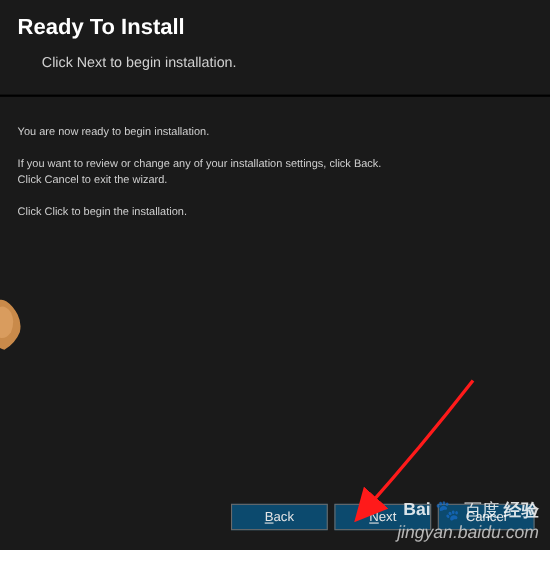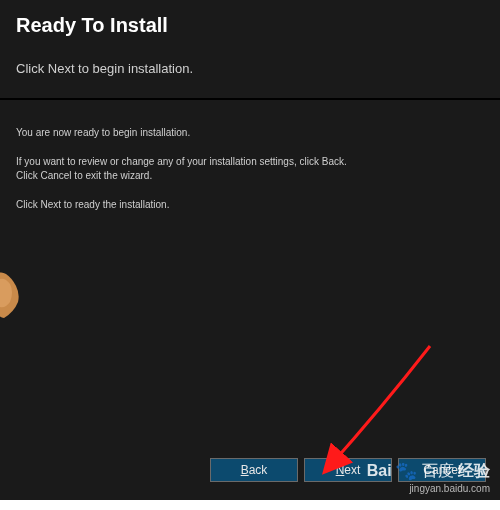--- a/index.html
+++ b/index.html
@@ -19,25 +19,26 @@
       display: flex;
       flex-direction: column;
     }
     .header-section {
       padding: 14px 16px 22px 16px;
     }
     .page-title {
       color: #ffffff;
       font-size: 20px;
       font-weight: 600;
-      margin-bottom: 24px;
+      margin-bottom: 12px;
     }
     .page-subtitle {
       color: #d0d0d0;
       font-size: 13px;
+      margin-left: 22px;
     }
     .divider {
       height: 2px;
       background: #000000;
       width: 100%;
     }
     .content-section {
       padding: 26px 16px 10px 16px;
       flex: 1;
       font-size: 10px;
@@ -106,44 +107,45 @@
     }
     .watermark .brand .paw {
       font-size: 18px;
       opacity: 0.9;
     }
     .watermark .brand .light {
       color: rgba(255,255,255,0.85);
       font-weight: 400;
     }
     .watermark .url {
-      font-size: 10px;
+      font-size: 16px;
       color: rgba(200,200,200,0.9);
       margin-top: 1px;
+      font-style: italic;
     }
   </style>
 </head>
 <body>
 
 <div class="installer-window">
 
   <div class="header-section">
     <h1 class="page-title">Ready To Install</h1>
     <div class="page-subtitle">Click Next to begin installation.</div>
   </div>
 
   <div class="divider"></div>
 
   <div class="content-section">
     <p>You are now ready to begin installation.</p>
     <p>
       <span>If you want to review or change any of your installation settings, click Back.</span><br>
       <span>Click Cancel to exit the wizard.</span>
     </p>
-    <p>Click Next to ready the installation.</p>
+    <p>Click Click to begin the installation.</p>
   </div>
 
   <div class="footer-section">
     <button class="wiz-button">
       <span class="ul">B</span><span>ack</span>
     </button>
     <button class="wiz-button">
       <span class="ul">N</span><span>ext</span>
     </button>
     <button class="wiz-button">Cancel</button>

